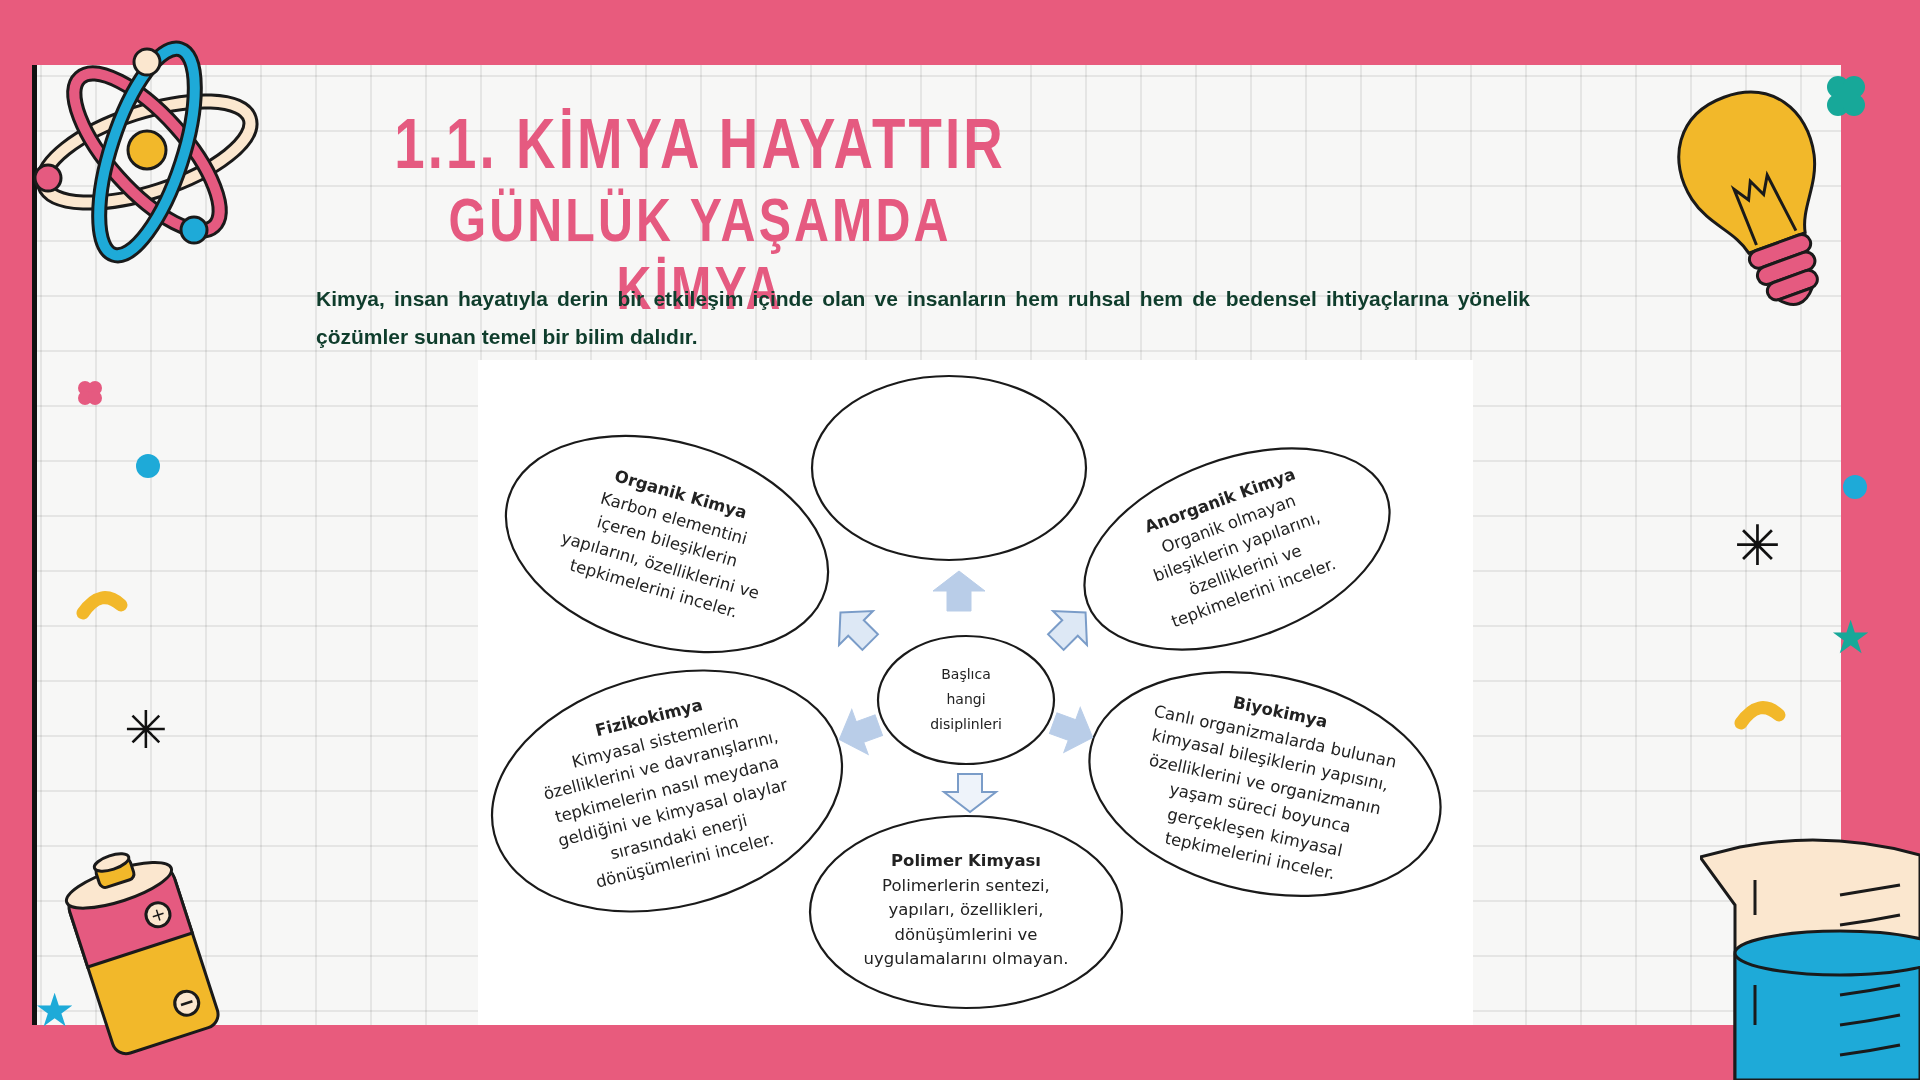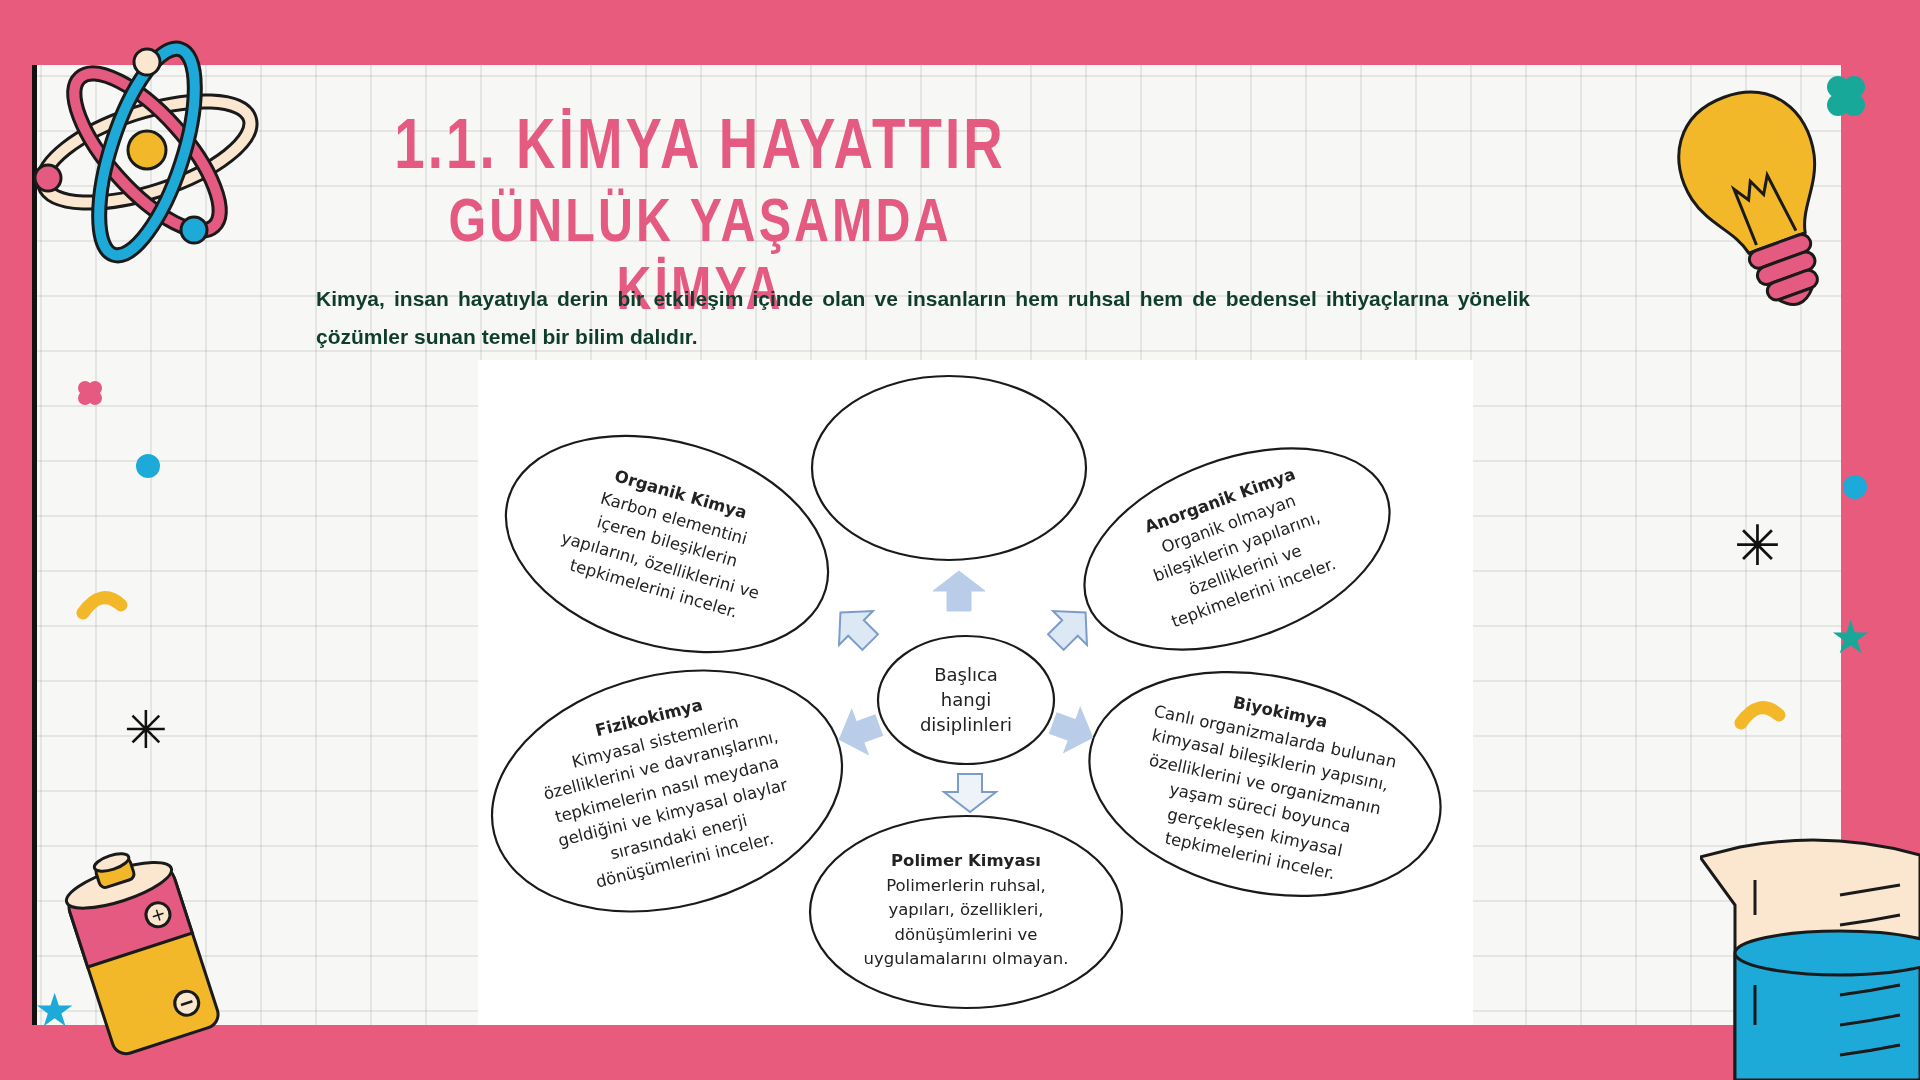--- a/index.html
+++ b/index.html
@@ -70,21 +70,21 @@
   </div>
 
   <div class="ell-text" style="left:649px;top:126px;width:220px;transform:rotate(-20deg);">
     <b>Anorganik Kimya</b>
     <div>Organik olmayan</div>
     <div>bileşiklerin yapılarını,</div>
     <div>özelliklerini ve</div>
     <div>tepkimelerini inceler.</div>
   </div>
 
-  <div class="ell-text" style="left:418px;top:302px;width:140px;font-size:18px;line-height:25px;">
+  <div class="ell-text" style="left:418px;top:302px;width:140px;font-size:14px;line-height:25px;">
     <div>Başlıca</div>
     <div>hangi</div>
     <div>disiplinleri</div>
   </div>
 
   <div class="ell-text" style="left:49px;top:344px;width:280px;transform:rotate(-14deg);">
     <b>Fizikokimya</b>
     <div>Kimyasal sistemlerin</div>
     <div>özelliklerini ve davranışlarını,</div>
     <div>tepkimelerin nasıl meydana</div>
@@ -98,21 +98,21 @@
     <div>Canlı organizmalarda bulunan</div>
     <div>kimyasal bileşiklerin yapısını,</div>
     <div>özelliklerini ve organizmanın</div>
     <div>yaşam süreci boyunca</div>
     <div>gerçekleşen kimyasal</div>
     <div>tepkimelerini inceler.</div>
   </div>
 
   <div class="ell-text" style="left:378px;top:489px;width:220px;">
     <b>Polimer Kimyası</b>
-    <div>Polimerlerin ruhsal,</div>
+    <div>Polimerlerin sentezi,</div>
     <div>yapıları, özellikleri,</div>
     <div>dönüşümlerini ve</div>
     <div>uygulamalarını olmayan.</div>
   </div>
 </div>
 
 <svg class="deco" style="left:30px;top:30px;" width="230" height="240" viewBox="0 0 230 240">
   <g stroke="#1a1a1a" stroke-width="3">
     <ellipse cx="117" cy="122" rx="108" ry="40" transform="rotate(-18 117 122)" fill="none" stroke="#1a1a1a" stroke-width="16"></ellipse>
     <ellipse cx="117" cy="122" rx="108" ry="40" transform="rotate(-18 117 122)" fill="none" stroke="#fbe7cf" stroke-width="10"></ellipse>

